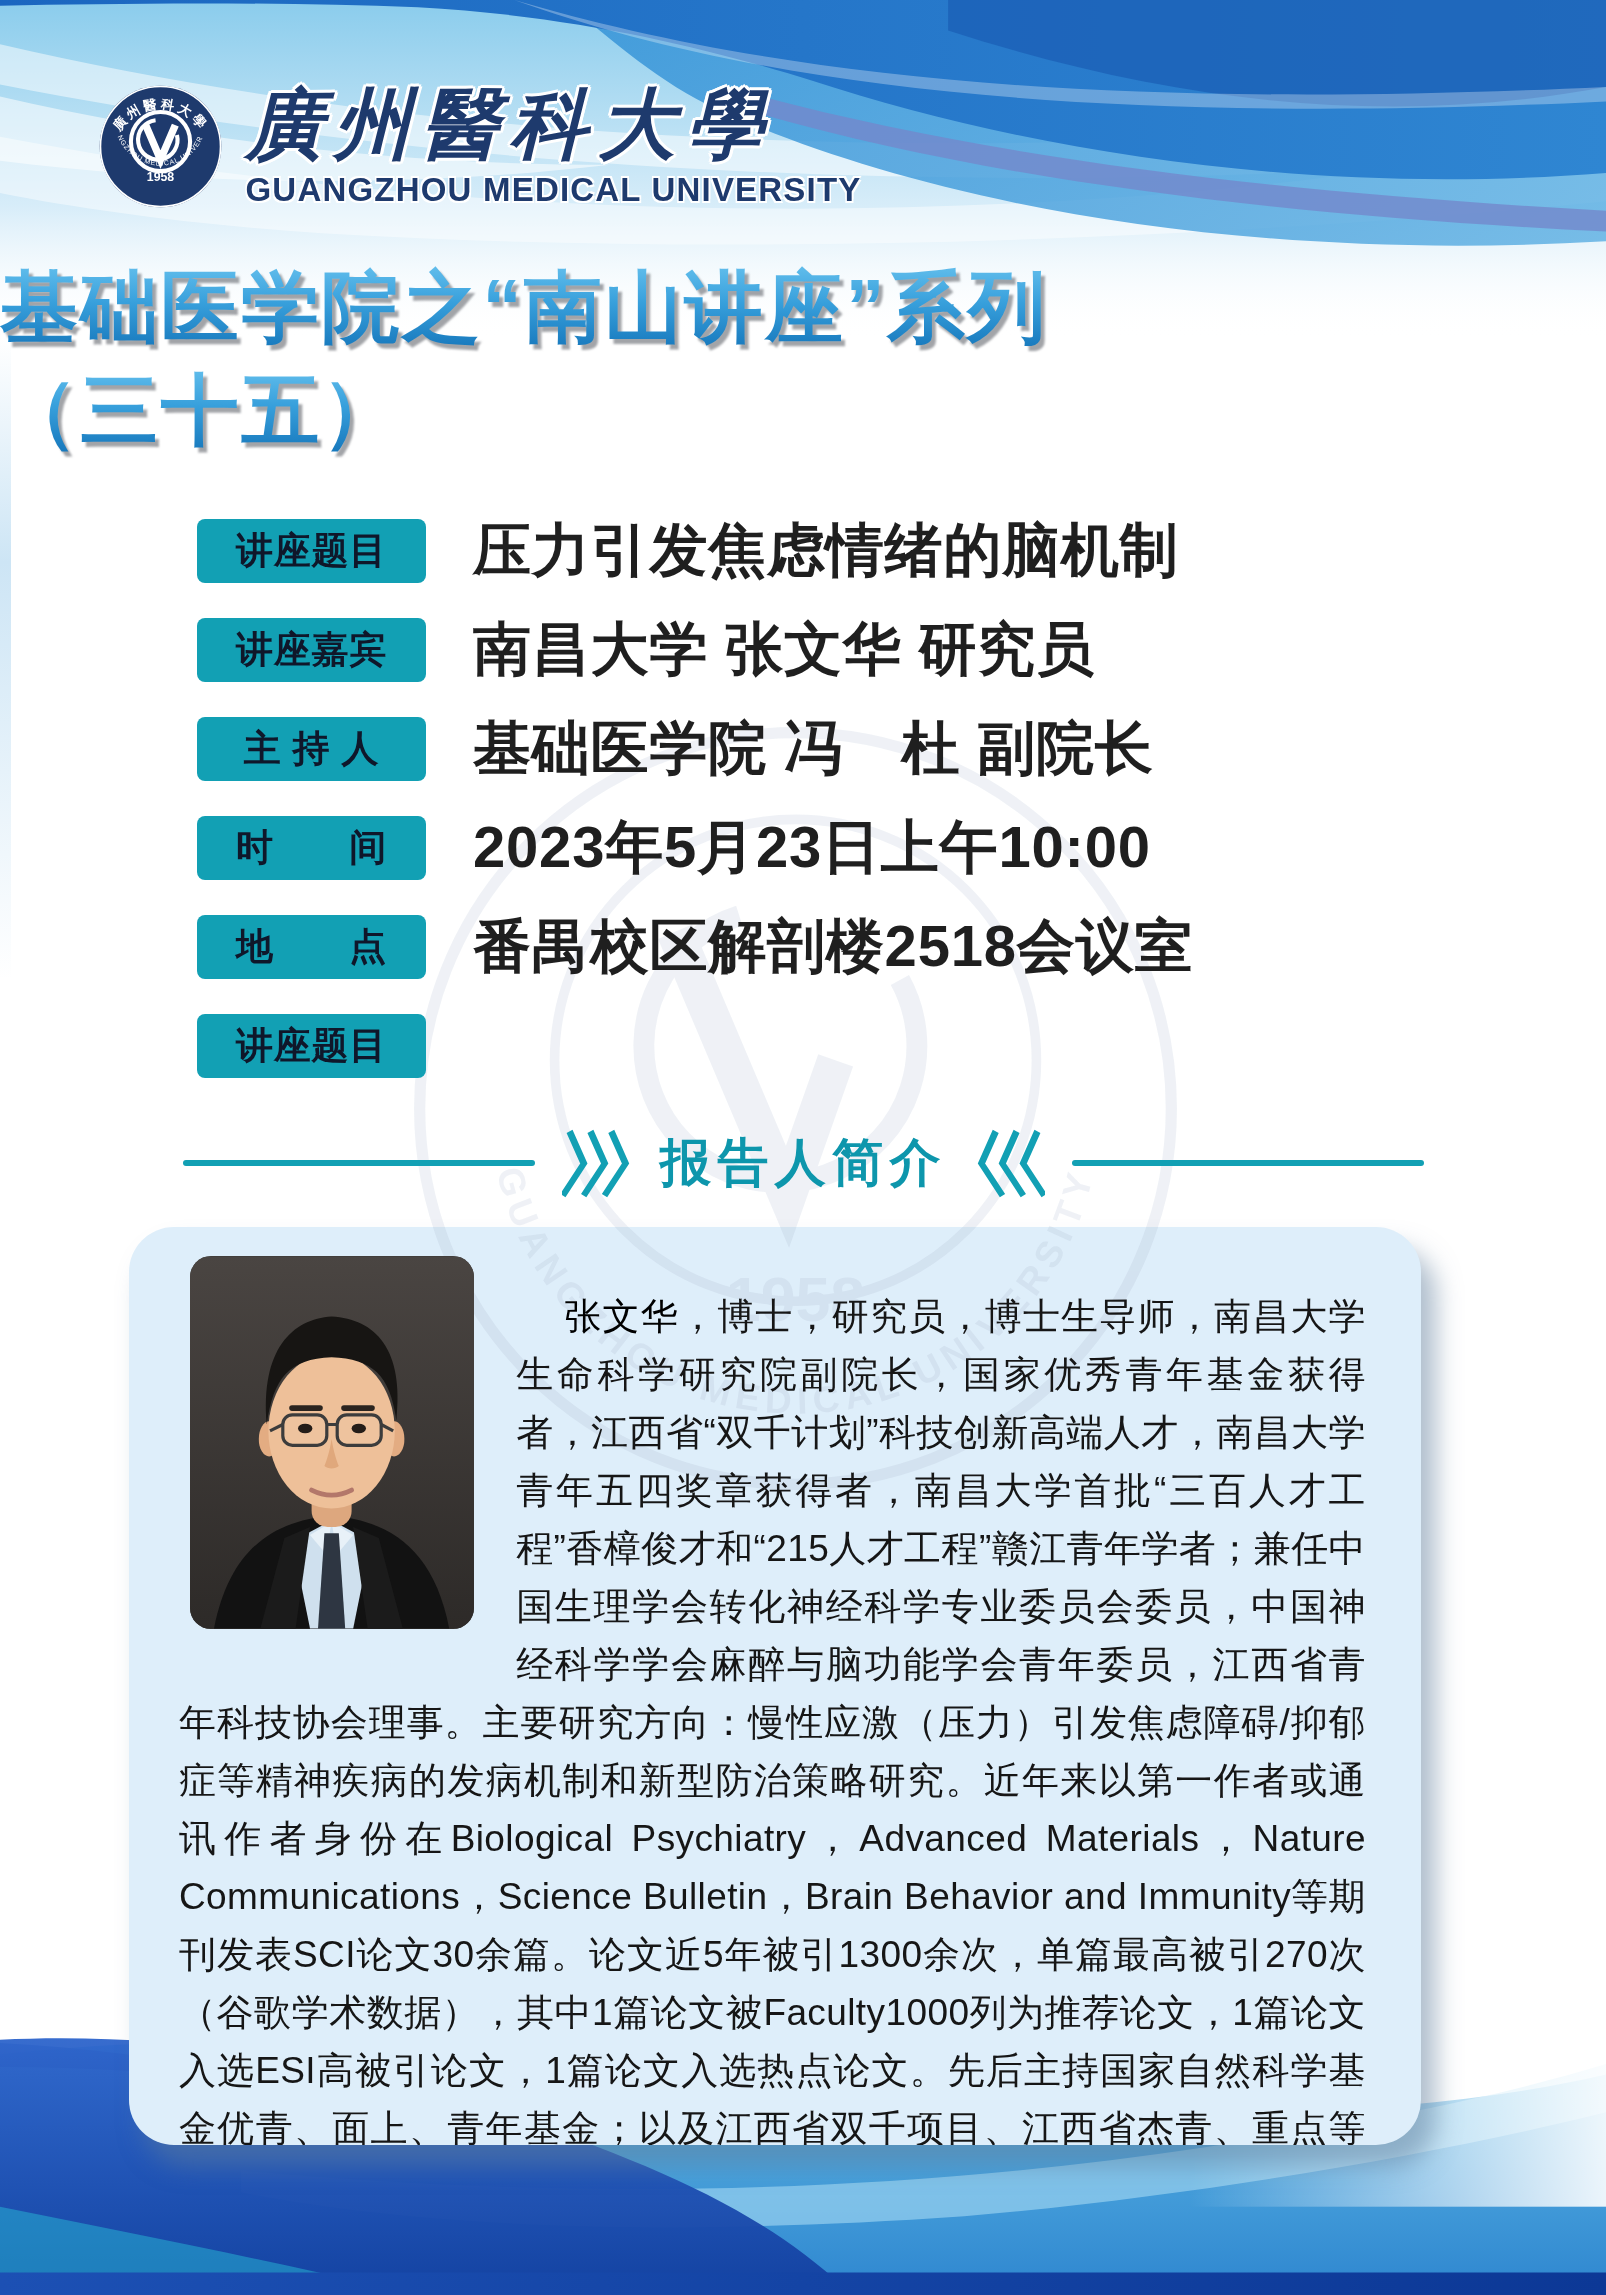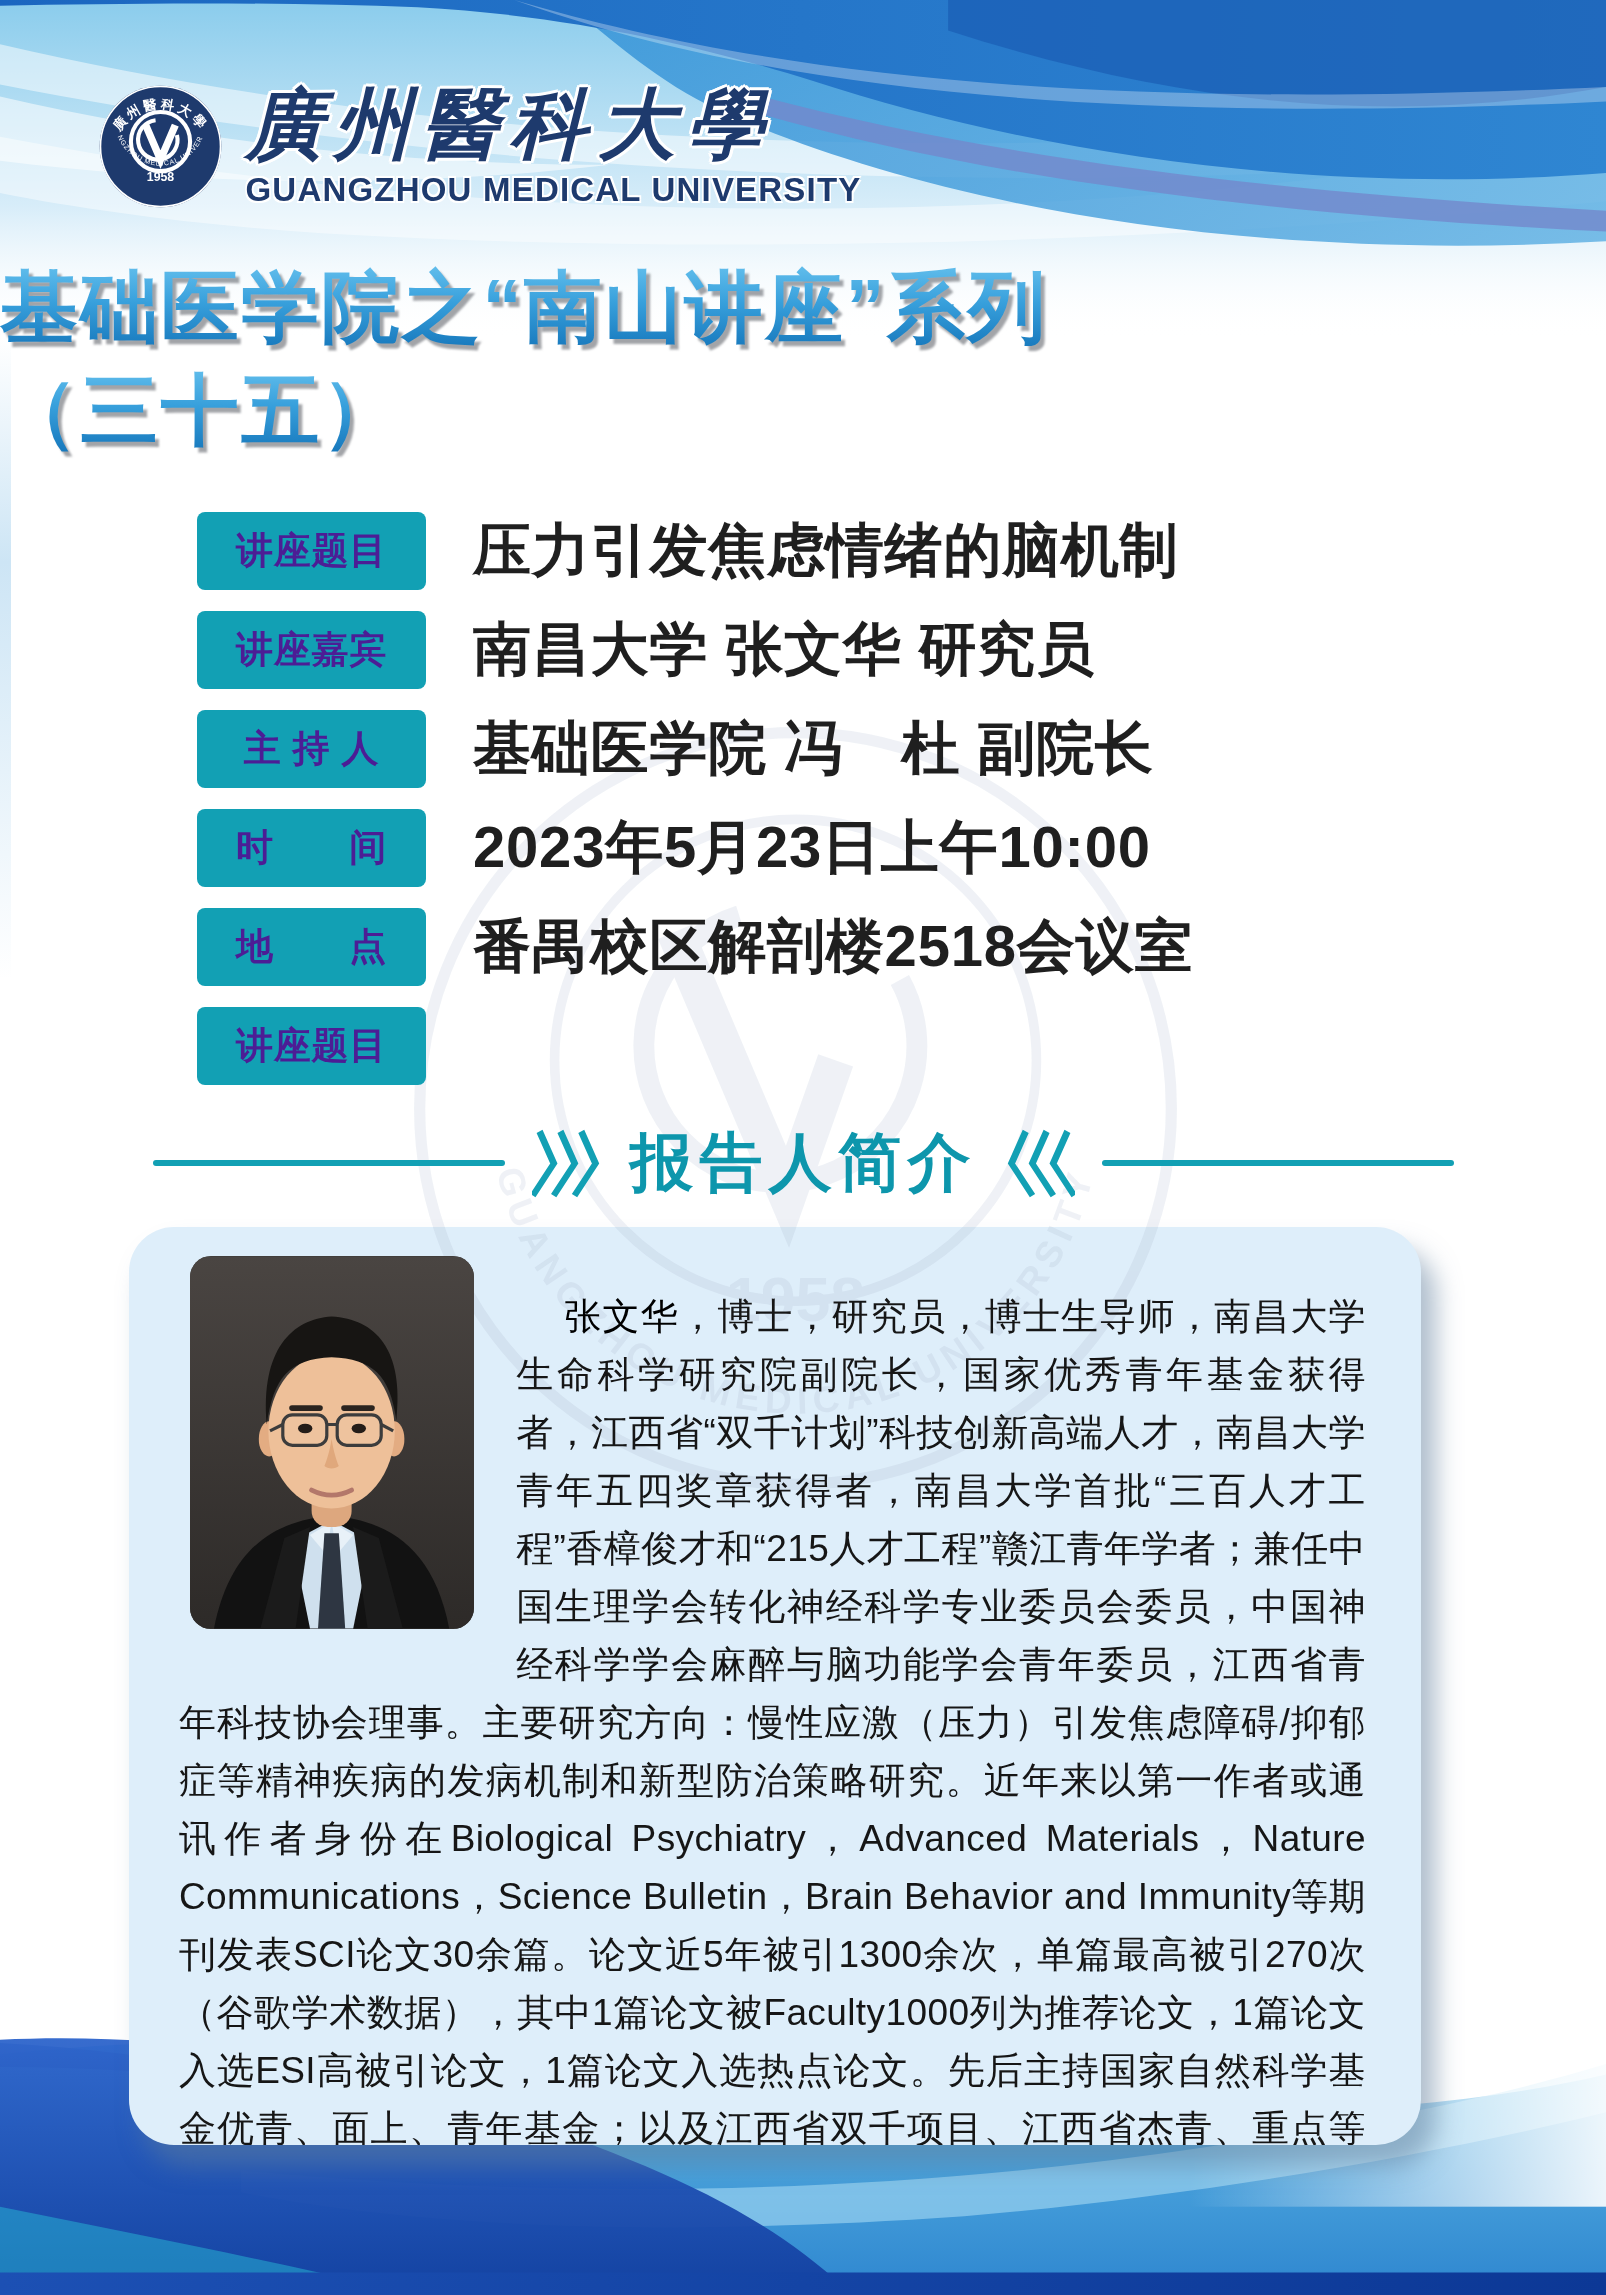--- a/index.html
+++ b/index.html
@@ -40,31 +40,31 @@
     font-size:78px;font-weight:900;letter-spacing:2.4px;line-height:1.32;
     background:linear-gradient(180deg,#6cc5f0 0%,#38a0dc 45%,#1070b6 100%);
     -webkit-background-clip:text;background-clip:text;color:transparent;
     filter:drop-shadow(4px 5.6px 0.8px rgba(85,90,96,.55));
   }
 
   
   .rows{position:absolute;left:197px;top:519px;z-index:5;display:flex;flex-direction:column;gap:35px;}
   .info-row{display:flex;align-items:center;height:64px;}
   .row-label{
-    width:229px;height:78px;flex:0 0 229px;background:#12a0b4;border-radius:8px;
-    color:#4c1d95;font-size:37px;font-weight:800;letter-spacing:0.8px;
+    width:229px;height:64px;flex:0 0 229px;background:#12a0b4;border-radius:8px;
+    color:#0f172a;font-size:37px;font-weight:800;letter-spacing:0.8px;
     display:flex;align-items:center;justify-content:center;white-space:pre;
   }
   .row-value{margin-left:47px;font-size:58px;font-weight:600;color:#1f1f1f;letter-spacing:0.8px;white-space:pre;}
 
   
   .section-header{position:absolute;left:0;top:1123px;width:1607px;height:80px;z-index:5;
     display:flex;align-items:center;justify-content:center;gap:27px;}
   .sec-line{width:352px;height:5.6px;background:#12a0b4;border-radius:3.2px;}
-  .sec-title{font-size:63px;font-weight:900;color:#0d96ac;letter-spacing:6.4px;}
+  .sec-title{font-size:51px;font-weight:900;color:#0d96ac;letter-spacing:6.4px;}
   .chevrons{width:71px;height:77px;}
 
   
   .bio-card{
     position:absolute;left:129px;top:1227px;width:1292px;height:918px;z-index:4;
     background:#deeefa;border-radius:45px;overflow:hidden;
     box-shadow:14.5px 21px 24px rgba(95,125,155,.5);
   }
   .bio-body{position:absolute;left:50px;top:24px;right:55px;bottom:8px;z-index:1;}
   .speaker-photo{

